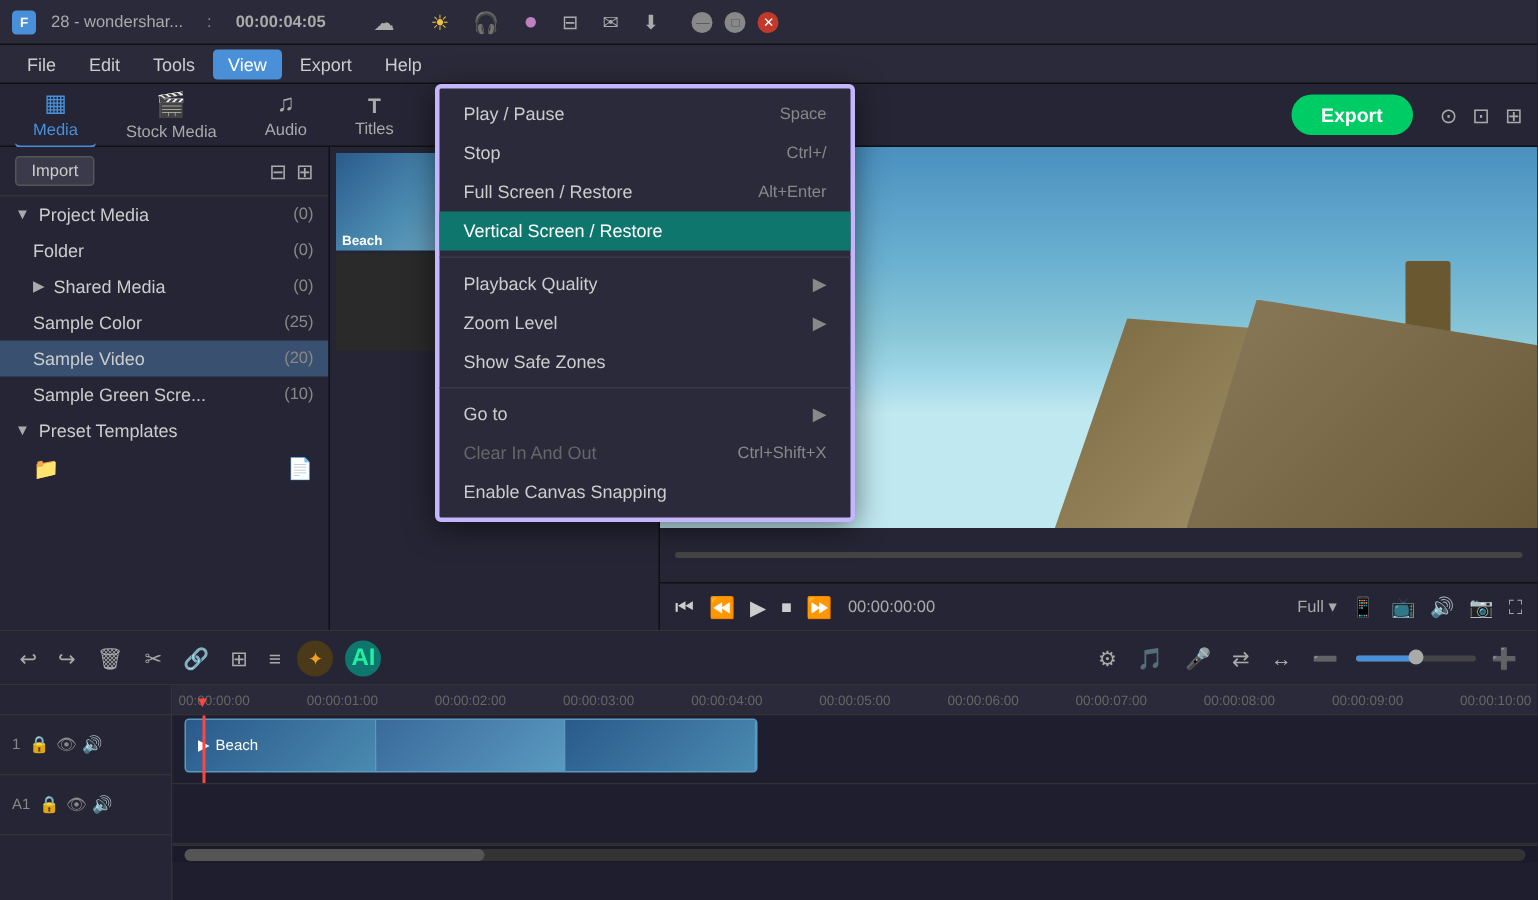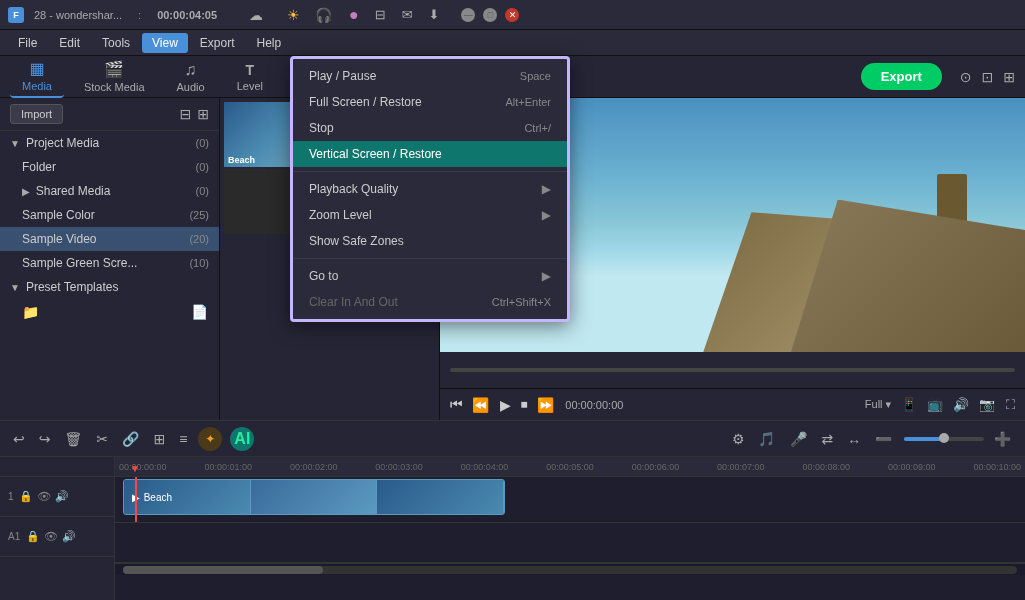--- a/index.html
+++ b/index.html
@@ -415,21 +415,21 @@
   <div class="toolbar-tab">
     <span class="tab-icon">🎬</span>
     <span>Stock Media</span>
   </div>
   <div class="toolbar-tab">
     <span class="tab-icon">♫</span>
     <span>Audio</span>
   </div>
   <div class="toolbar-tab">
     <span class="tab-icon" style="font-weight:bold;font-size:14px;">T</span>
-    <span>Level</span>
+    <span>Titles</span>
   </div>
   <button class="export-btn">Export</button>
   <div class="toolbar-right-icons">
     <span>⊙</span>
     <span>⊡</span>
     <span>⊞</span>
   </div>
 </div>
 
 <div id="content-area" style="display:flex;height:calc(600px - 30px - 26px - 42px - 180px);">
@@ -633,26 +633,26 @@
 <div id="view-menu">
 
   <div class="menu-section">
     <div class="dropdown-item">
       <span class="item-left-group">
         <span>Play / Pause</span>
       </span>
       <span class="item-shortcut">Space</span>
     </div>
     <div class="dropdown-item">
+      <span>Stop</span>
+      <span class="item-shortcut">Ctrl+/</span>
+    </div>
+    <div class="dropdown-item">
       <span>Full Screen / Restore</span>
       <span class="item-shortcut">Alt+Enter</span>
-    </div>
-    <div class="dropdown-item">
-      <span>Stop</span>
-      <span class="item-shortcut">Ctrl+/</span>
     </div>
     <div class="dropdown-item highlighted">
       <span>Vertical Screen / Restore</span>
       <span class="item-shortcut"></span>
     </div>
   </div>
 
   <div class="menu-section">
     <div class="dropdown-item">
       <span>Playback Quality</span>
@@ -669,14 +669,17 @@
 
   <div class="menu-section">
     <div class="dropdown-item">
       <span>Go to</span>
       <span class="item-arrow">▶</span>
     </div>
     <div class="dropdown-item disabled">
       <span>Clear In And Out</span>
       <span class="item-shortcut">Ctrl+Shift+X</span>
     </div>
+    <div class="dropdown-item">
+      <span>Enable Canvas Snapping</span>
+    </div>
   </div>
 </div>
 
 </body></html>

